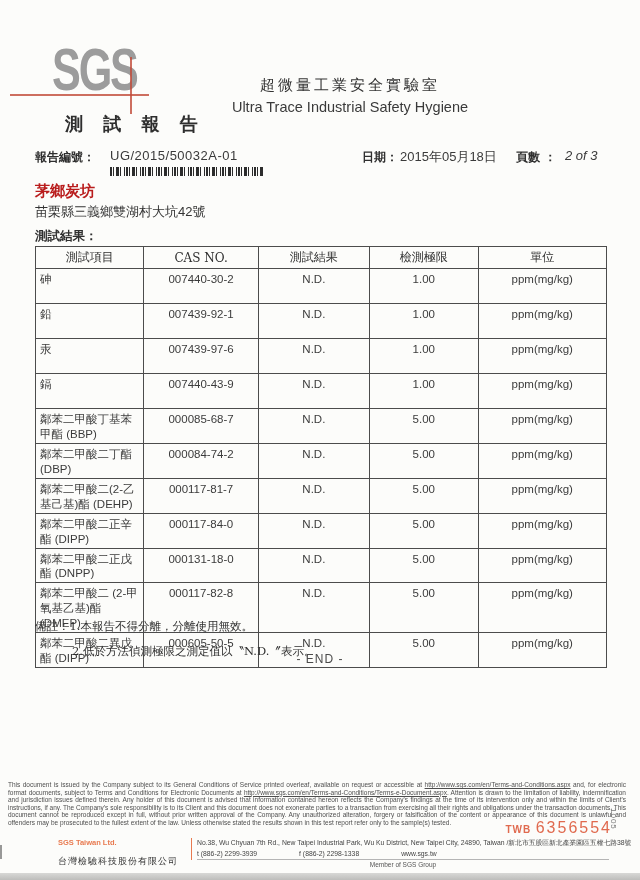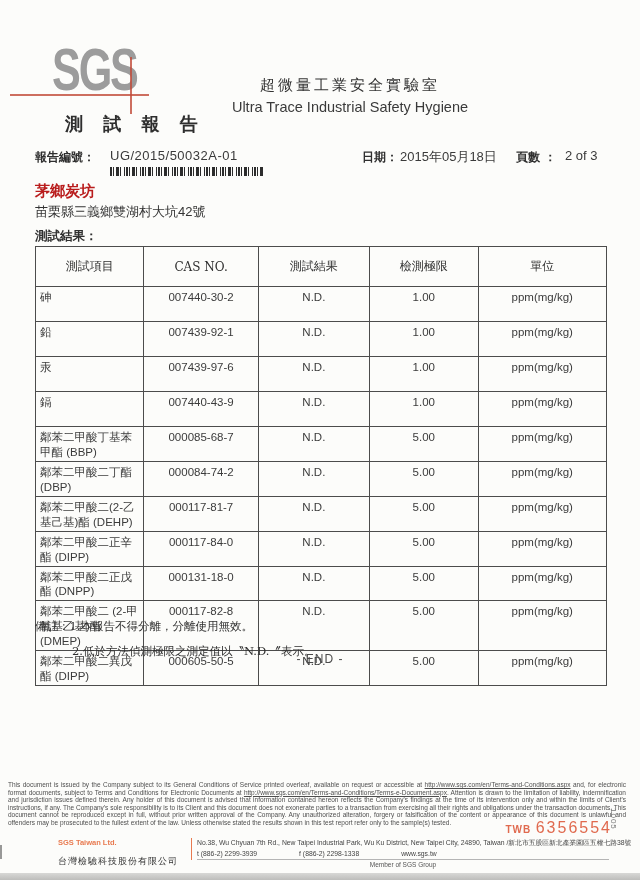--- a/index.html
+++ b/index.html
@@ -32,34 +32,34 @@
   .barcode{
     position:absolute;left:110px;top:167px;width:153px;height:9px;
     background:repeating-linear-gradient(90deg,
       #2c2c2c 0 2px,transparent 2px 3px,#2c2c2c 3px 4px,transparent 4px 6px,
       #2c2c2c 6px 9px,transparent 9px 10px,#2c2c2c 10px 11px,transparent 11px 14px,
       #2c2c2c 14px 15px,transparent 15px 16px);
   }
   .date-label{position:absolute;left:362px;top:149px;}
   .date-val{position:absolute;left:400px;top:148px;}
   .pages-label{position:absolute;left:516px;top:149px;}
-  .pages-val{position:absolute;left:565px;top:148px;}
+  .pages-val{position:absolute;left:565px;top:148px;font-style:italic;}
   
   .client-name{position:absolute;left:35px;top:182px;font-size:15px;font-weight:bold;color:#b91c1c;}
   .client-address{position:absolute;left:35px;top:203px;font-size:13px;color:#333;}
   .results-label{position:absolute;left:35px;top:228px;font-size:12.5px;}
   
   table.results{
     position:absolute;left:35px;top:246px;width:572px;border-collapse:collapse;
     font-size:11.5px;color:#3b3b3b;
   }
   table.results th,table.results td{border:1.5px solid #4c4c4c;}
   table.results th{
     height:19px;font-weight:normal;font-size:12px;text-align:center;
-    font-family:"DejaVu Serif",serif;color:#2f2f2f;padding:10px 2px;
+    font-family:"DejaVu Serif",serif;color:#2f2f2f;padding:1px 2px;
   }
   table.results td{vertical-align:top;padding:3px 4px 1px;text-align:center;line-height:1.3;}
   table.results td:first-child{text-align:left;font-size:11.5px;}
   table.results tr.tall td{height:30px;}
   table.results tr.norm td{height:24px;}
   
   .notes{position:absolute;left:35px;top:618px;font-family:"DejaVu Serif",serif;font-size:11.5px;color:#2f2f2f;line-height:1.45;}
   .notes .indent{padding-left:37px;margin-top:8px;}
   .end-marker{position:absolute;left:0;top:652px;width:640px;text-align:center;font-size:12px;color:#4a4a4a;letter-spacing:1px;}
   

